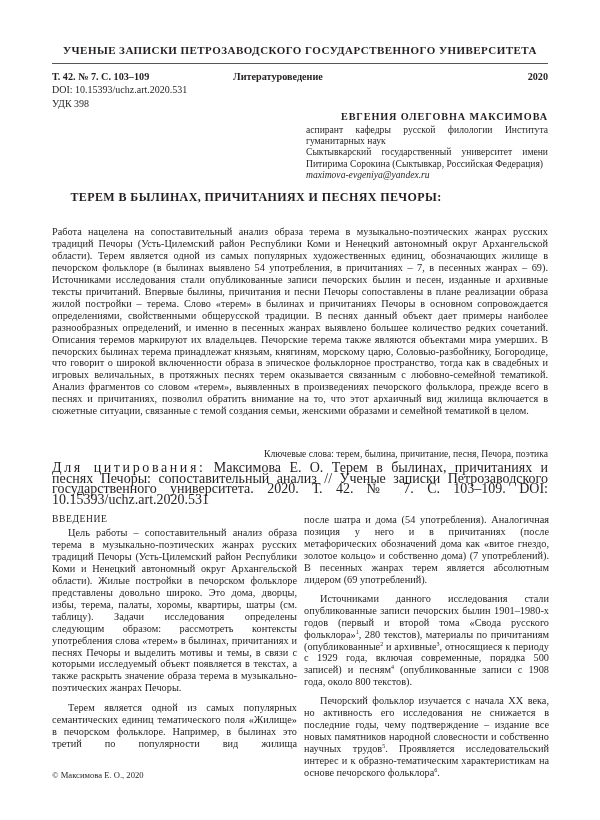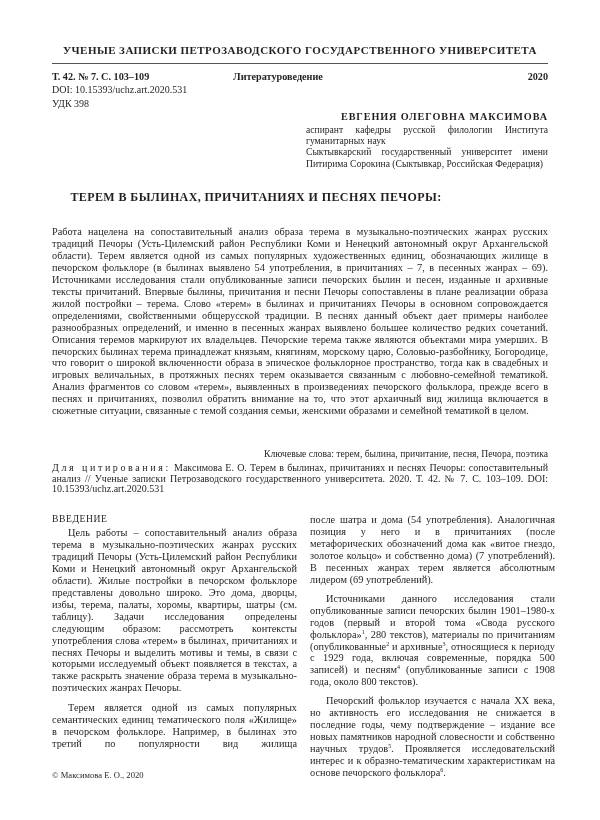--- a/index.html
+++ b/index.html
@@ -18,21 +18,21 @@
   .author { right: 52px; top: 111px; font-size: 10.2px; font-weight: bold; letter-spacing: 0.9px; }
   .affil { left: 306px; width: 242px; top: 124px; font-size: 9.6px; line-height: 11.2px;
            text-align: justify; }
   .affil div { text-align: justify; }
   .affil .email { font-style: italic; }
   .article-title { left: 0; width: 512px; top: 190px; text-align: center; font-weight: bold;
                    font-size: 12px; line-height: 14px; letter-spacing: 0.4px; }
   .abstract { left: 52px; width: 496px; top: 226px; font-size: 10.3px; line-height: 11.95px;
               text-align: justify; hyphens: auto; }
   .keywords { left: 52px; width: 496px; top: 448px; font-size: 9.6px; }
-  .citation { left: 52px; width: 496px; top: 463px; font-size: 10px; line-height: 10.5px; text-align: justify; }
+  .citation { left: 52px; width: 496px; top: 463px; font-size: 14px; line-height: 10.5px; text-align: justify; }
   .citation .cit-label { letter-spacing: 2.6px; }
   .section-heading { left: 52px; top: 513px; font-size: 9.6px; font-weight: normal; letter-spacing: 0.6px; }
   .col { width: 245px; font-size: 10.3px; line-height: 11.95px; text-align: justify; }
   .col p { margin: 0; text-indent: 16px; }
   .col p.noindent { text-indent: 0; }
   .col-left { left: 52px; top: 527px; }
   .col-right { left: 304px; top: 514px; }
   .col-left p + p { margin-top: 8px; }
   .col-right p + p { margin-top: 7px; }
   sup { font-size: 6px; line-height: 0; }
@@ -48,20 +48,21 @@
 <div class="abs meta-line meta-left">Т. 42. № 7. С. 103–109</div>
 <div class="abs meta-line meta-right">2020</div>
 
 <div class="abs doi">DOI: 10.15393/uchz.art.2020.531</div>
 <div class="abs udc">УДК 398</div>
 
 <div class="abs author">ЕВГЕНИЯ ОЛЕГОВНА МАКСИМОВА</div>
 <div class="abs affil">
   <div lang="ru" style="hyphens:auto;">аспирант кафедры русской филологии Института гуманитарных наук</div>
   <div lang="ru" style="hyphens:auto;">Сыктывкарский государственный университет имени Питирима Сорокина (Сыктывкар, Российская Федерация)</div>
+  <div class="email">maximova-evgeniya@yandex.ru</div>
 </div>
 
 <div class="abs article-title">
   <div>ТЕРЕМ В БЫЛИНАХ, ПРИЧИТАНИЯХ И ПЕСНЯХ ПЕЧОРЫ:</div>
 </div>
 
 <div class="abs abstract" lang="ru">Работа нацелена на сопоставительный анализ образа терема в музыкально-поэтических жанрах русских традиций Печоры (Усть-Цилемский район Республики Коми и Ненецкий автономный округ Архангельской области). Терем является одной из самых популярных художественных единиц, обозначающих жилище в печорском фольклоре (в былинах выявлено 54 употребления, в причитаниях – 7, в песенных жанрах – 69). Источниками исследования стали опубликованные записи печорских былин и песен, изданные и архивные тексты причитаний. Впервые былины, причитания и песни Печоры сопоставлены в плане реализации образа жилой постройки – терема. Слово «терем» в былинах и причитаниях Печоры в основном сопровождается определениями, свойственными общерусской традиции. В песнях данный объект дает примеры наиболее разнообразных определений, и именно в песенных жанрах выявлено большее количество редких сочетаний. Описания теремов маркируют их владельцев. Печорские терема также являются объектами мира умерших. В печорских былинах терема принадлежат князьям, княгиням, морскому царю, Соловью-разбойнику, Богородице, что говорит о широкой включенности образа в эпическое фольклорное пространство, тогда как в свадебных и игровых величальных, в протяжных песнях терем оказывается связанным с любовно-семейной тематикой. Анализ фрагментов со словом «терем», выявленных в произведениях печорского фольклора, прежде всего в песнях и причитаниях, позволил обратить внимание на то, что этот архаичный вид жилища включается в сюжетные ситуации, связанные с темой создания семьи, женскими образами и семейной тематикой в целом.</div>
 
 <div class="abs keywords">Ключевые слова: терем, былина, причитание, песня, Печора, поэтика</div>
 <div class="abs citation" lang="ru">
@@ -69,19 +70,19 @@
   <span>Максимова Е. О. Терем в былинах, причитаниях и песнях Печоры: сопоставительный анализ // Ученые записки Петрозаводского государственного университета. 2020. Т. 42. № 7. С. 103–109. DOI: 10.15393/uchz.art.2020.531</span>
 </div>
 
 <div class="abs section-heading">ВВЕДЕНИЕ</div>
 
 <div class="abs col col-left" lang="ru" style="hyphens:auto;">
   <p>Цель работы – сопоставительный анализ образа терема в музыкально-поэтических жанрах русских традиций Печоры (Усть-Цилемский район Республики Коми и Ненецкий автономный округ Архангельской области). Жилые постройки в печорском фольклоре представлены довольно широко. Это дома, дворцы, избы, терема, палаты, хоромы, квартиры, шатры (см. таблицу). Задачи исследования определены следующим образом: рассмотреть контексты употребления слова «терем» в былинах, причитаниях и песнях Печоры и выделить мотивы и темы, в связи с которыми исследуемый объект появляется в текстах, а также раскрыть значение образа терема в музыкально-поэтических жанрах Печоры.</p>
   <p style="text-align-last: justify;">Терем является одной из самых популярных семантических единиц тематического поля «Жилище» в печорском фольклоре. Например, в былинах это третий по популярности вид жилища</p>
 </div>
 
-<div class="abs col col-right" lang="ru" style="hyphens:auto;margin-left:6px;">
+<div class="abs col col-right" lang="ru" style="hyphens:auto;">
   <p class="noindent">после шатра и дома (54 употребления). Аналогичная позиция у него и в причитаниях (после метафорических обозначений дома как «витое гнездо, золотое кольцо» и собственно дома) (7 употреблений). В песенных жанрах терем является абсолютным лидером (69 употреблений).</p>
   <p><span>Источниками данного исследования стали опубликованные записи печорских былин 1901–1980-х годов (первый и второй тома «Свода русского фольклора»</span><sup>1</sup><span>, 280 текстов), материалы по причитаниям (опубликованные</span><sup>2</sup><span> и архивные</span><sup>3</sup><span>, относящиеся к периоду с 1929 года, включая современные, порядка 500 записей) и песням</span><sup>4</sup><span> (опубликованные записи с 1908 года, около 800 текстов).</span></p>
   <p><span>Печорский фольклор изучается с начала ХХ века, но активность его исследования не снижается в последние годы, чему подтверждение – издание все новых памятников народной словесности и собственно научных трудов</span><sup>5</sup><span>. Проявляется исследовательский интерес и к образно-тематическим характеристикам на основе печорского фольклора</span><sup>6</sup><span>.</span></p>
 </div>
 
 <div class="abs copyright">© Максимова Е. О., 2020</div>
 
 </body></html>

